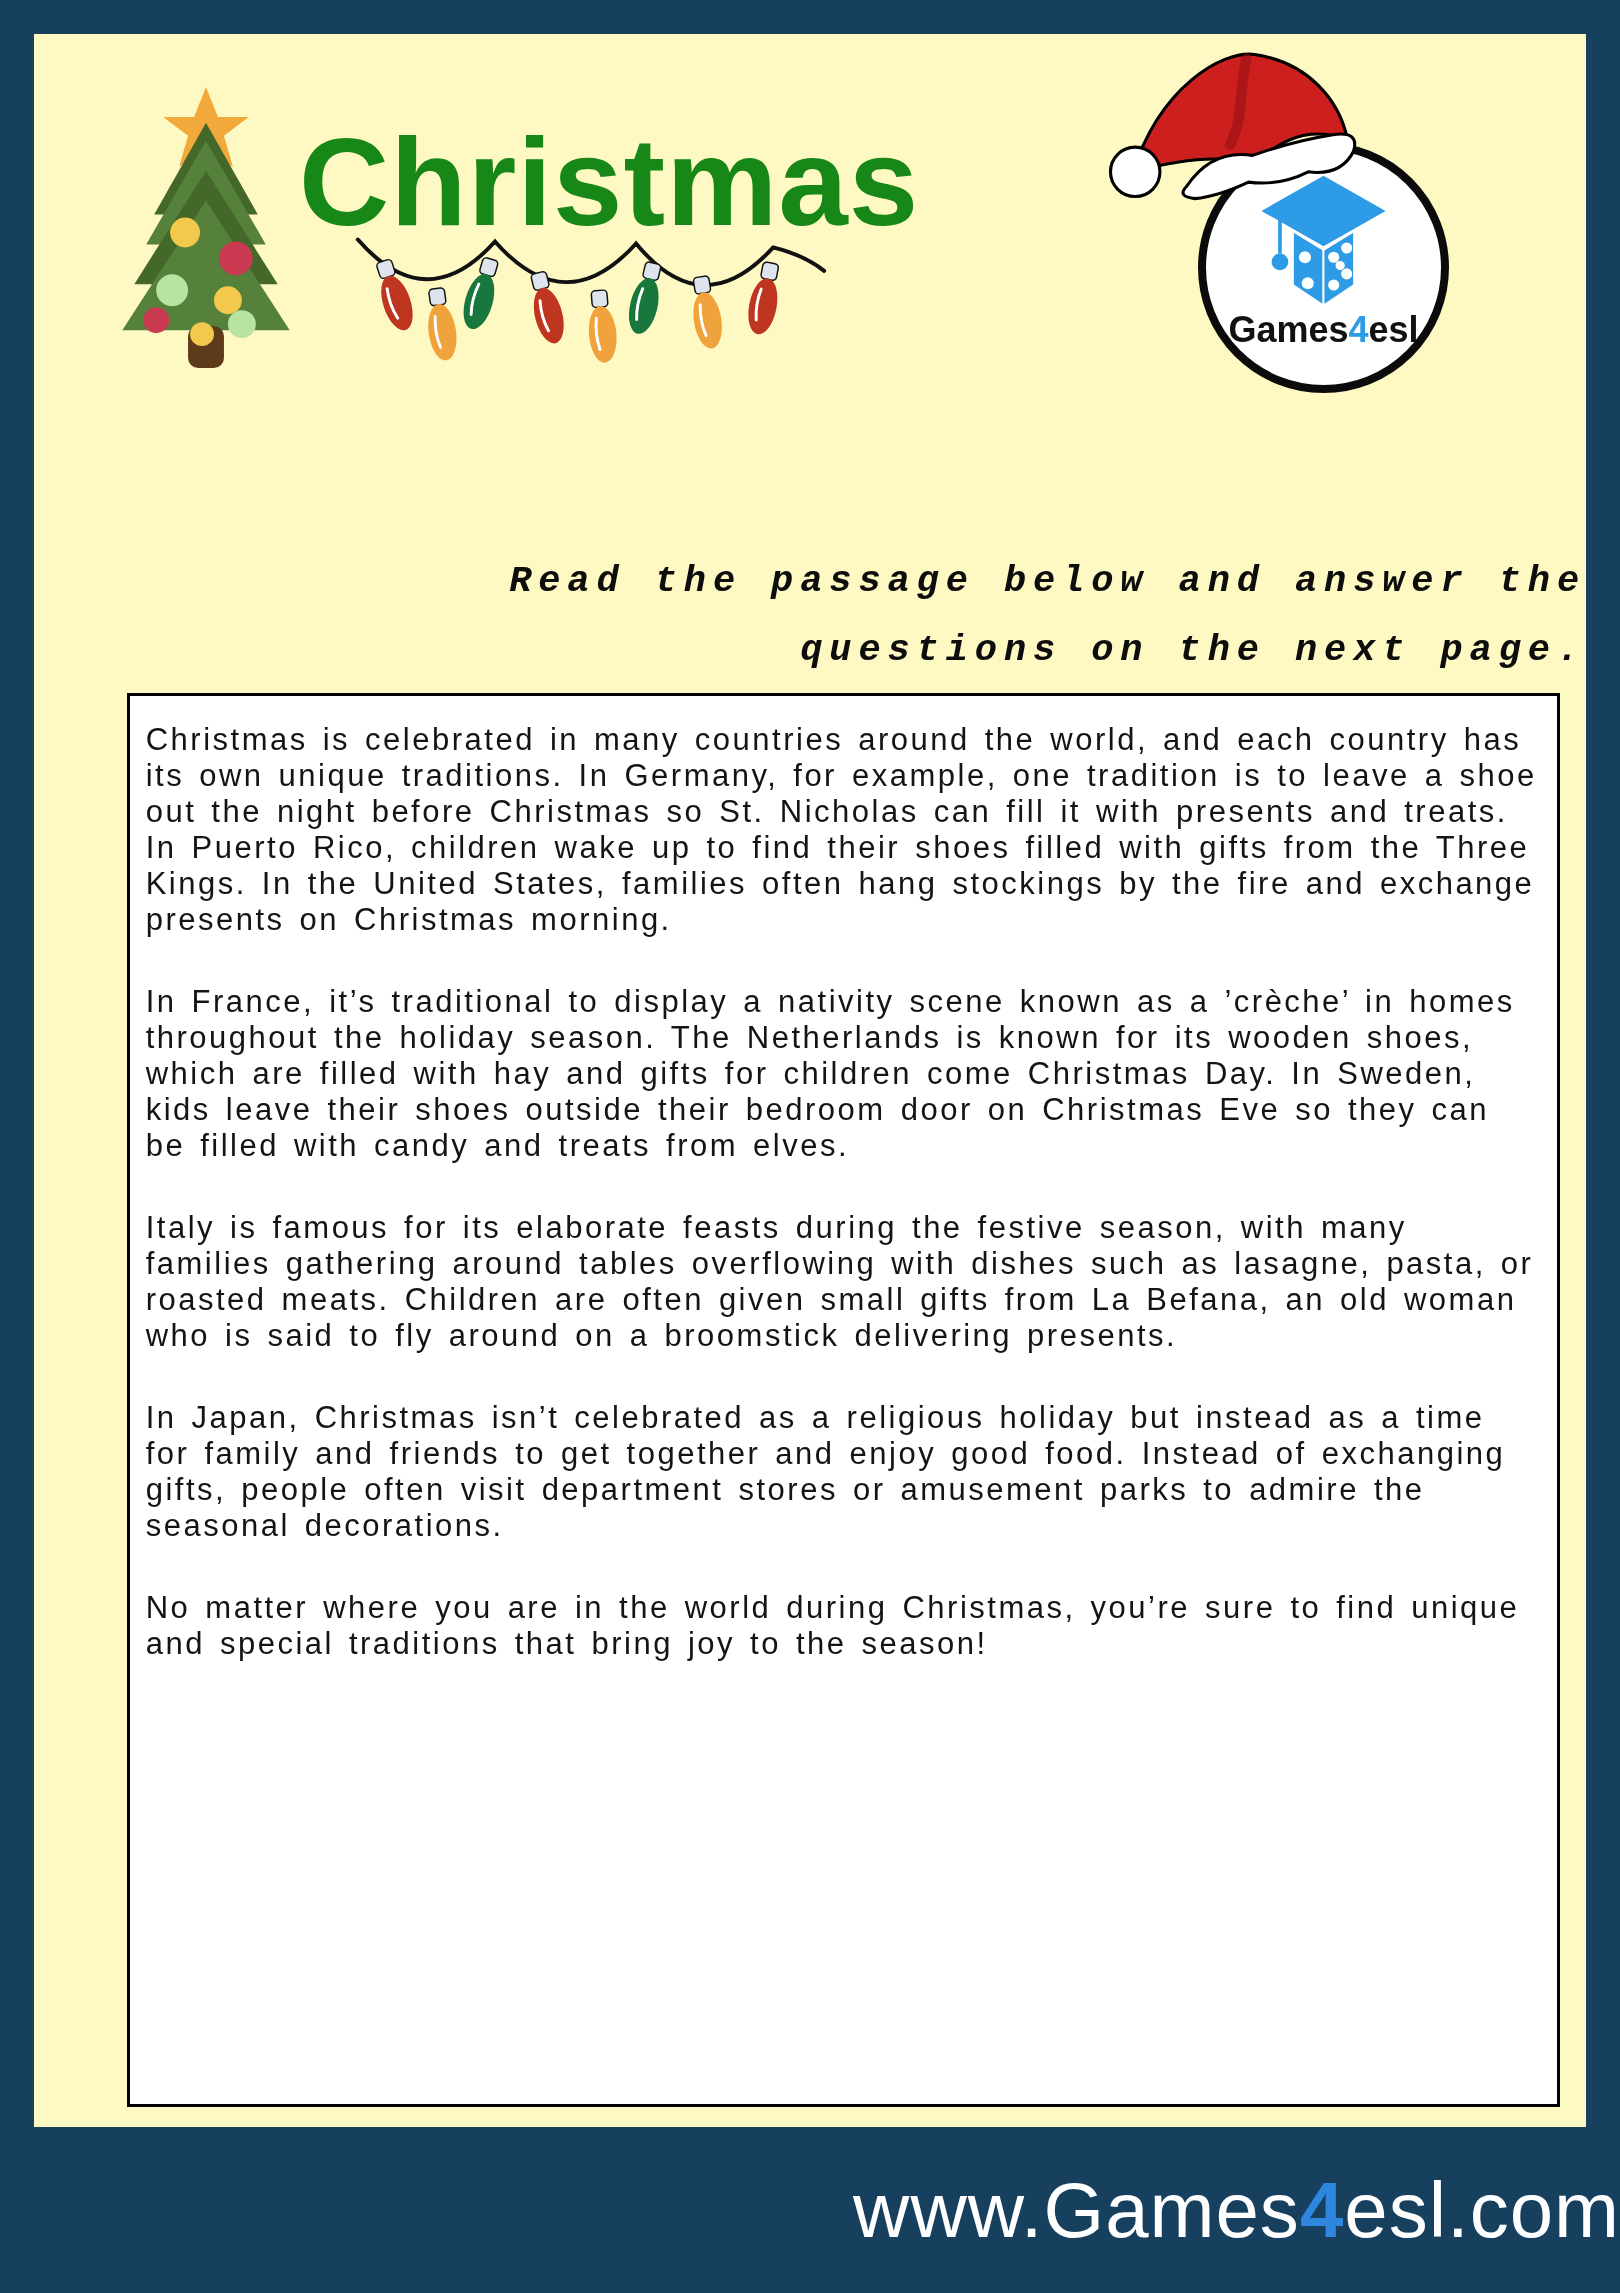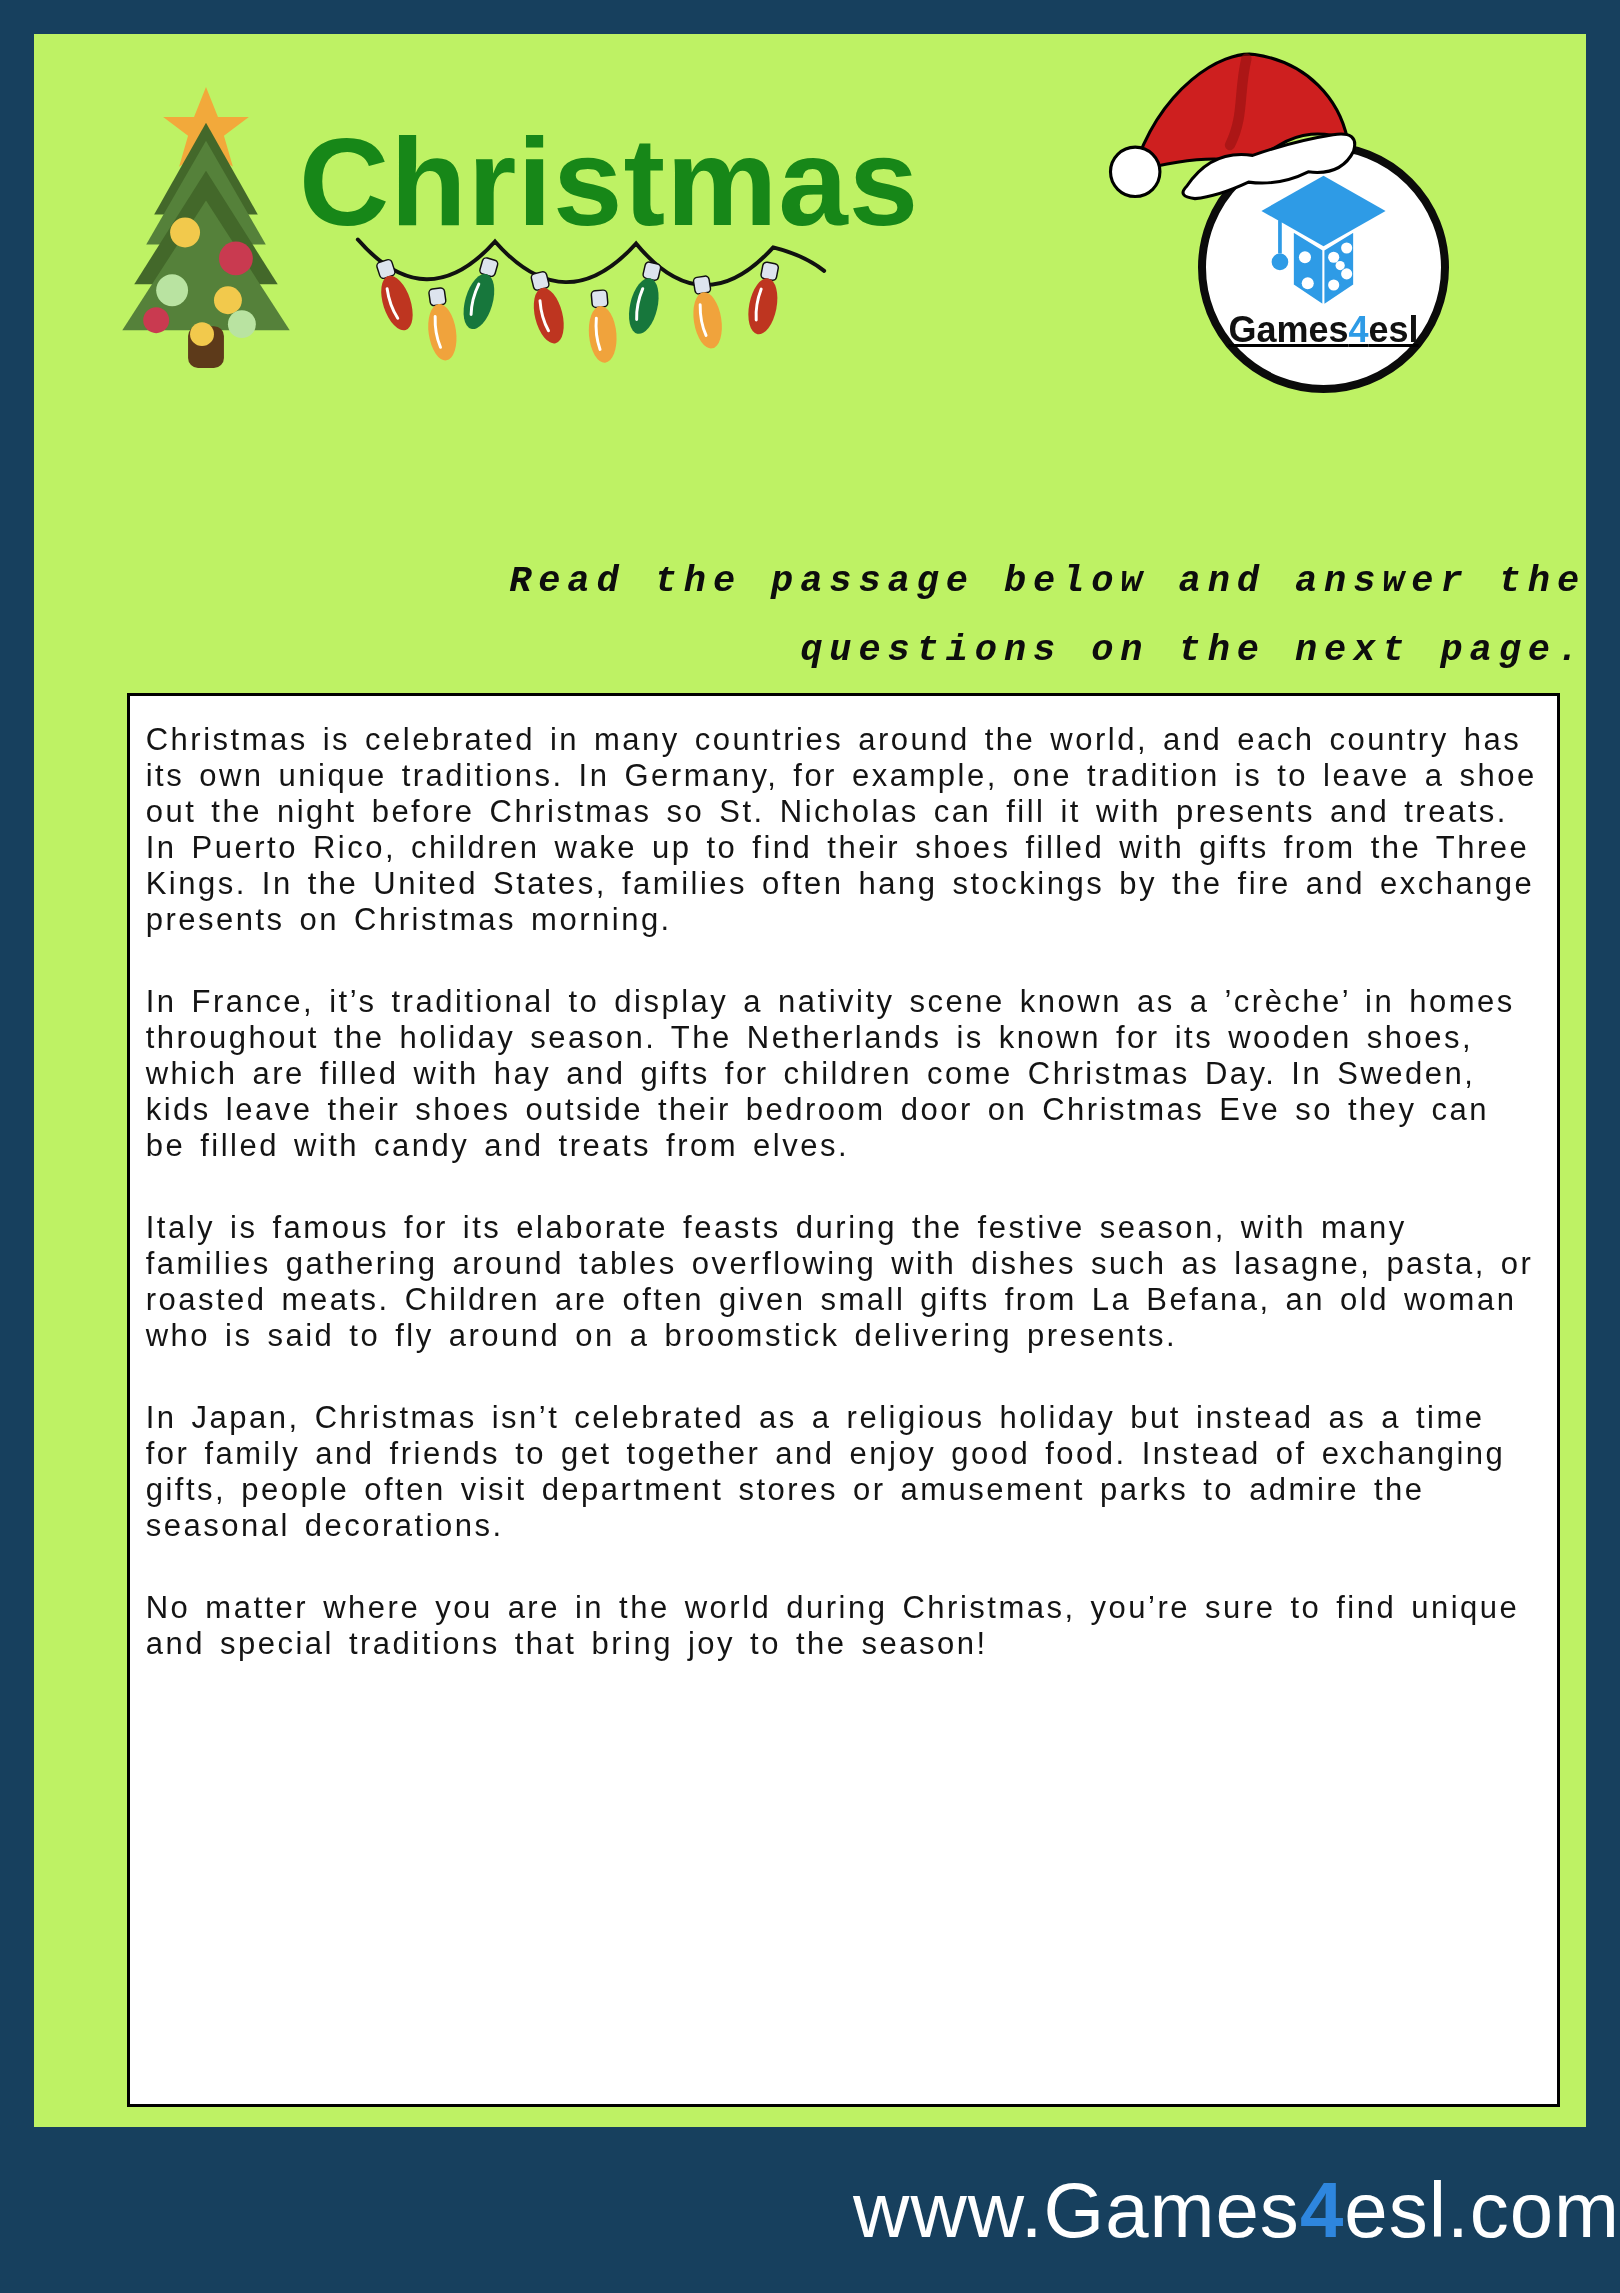--- a/index.html
+++ b/index.html
@@ -4,35 +4,35 @@
 <style>
   html,body{margin:0;padding:0;}
   body{
     width:1620px;height:2294px;position:relative;
     background:#17405E;
     font-family:"Liberation Sans", sans-serif;
     overflow:hidden;
   }
   .page{
     position:absolute;left:34px;top:34px;right:34px;bottom:167px;
-    background:#bef264;
+    background:#fef9c3;
   }
   
   .tree{position:absolute;left:47px;top:49px;width:250px;height:289px;}
   .title{
     position:absolute;left:265px;top:76px;width:559px;
     font-size:125px;font-weight:800;color:#178718;letter-spacing:1px;
     white-space:nowrap;
   }
   .lights{position:absolute;left:316px;top:178px;width:482px;height:155px;}
   .santa-hat{position:absolute;left:1057px;top:5.9px;width:280px;height:206px;z-index:4;}
   .logo-badge{
     position:absolute;left:1164px;top:108px;width:235px;height:235px;
     background:#fff;border:8.8px solid #0b0b0b;border-radius:50%;z-index:3;
-    display:flex;flex-direction:column;align-items:center;justify-content:flex-start;text-decoration:underline;
+    display:flex;flex-direction:column;align-items:center;justify-content:flex-start;
   }
   .logo-icon{margin-top:21.6px;width:147px;height:139px;}
   .logo-text{
     font-size:36px;font-weight:600;color:#111;letter-spacing:0px;margin-top:-2px;
     white-space:nowrap;
   }
   .logo-text .digit{color:#2E9BE6;}
   
   .instruction{
     position:absolute;left:0;top:513px;width:100%;

